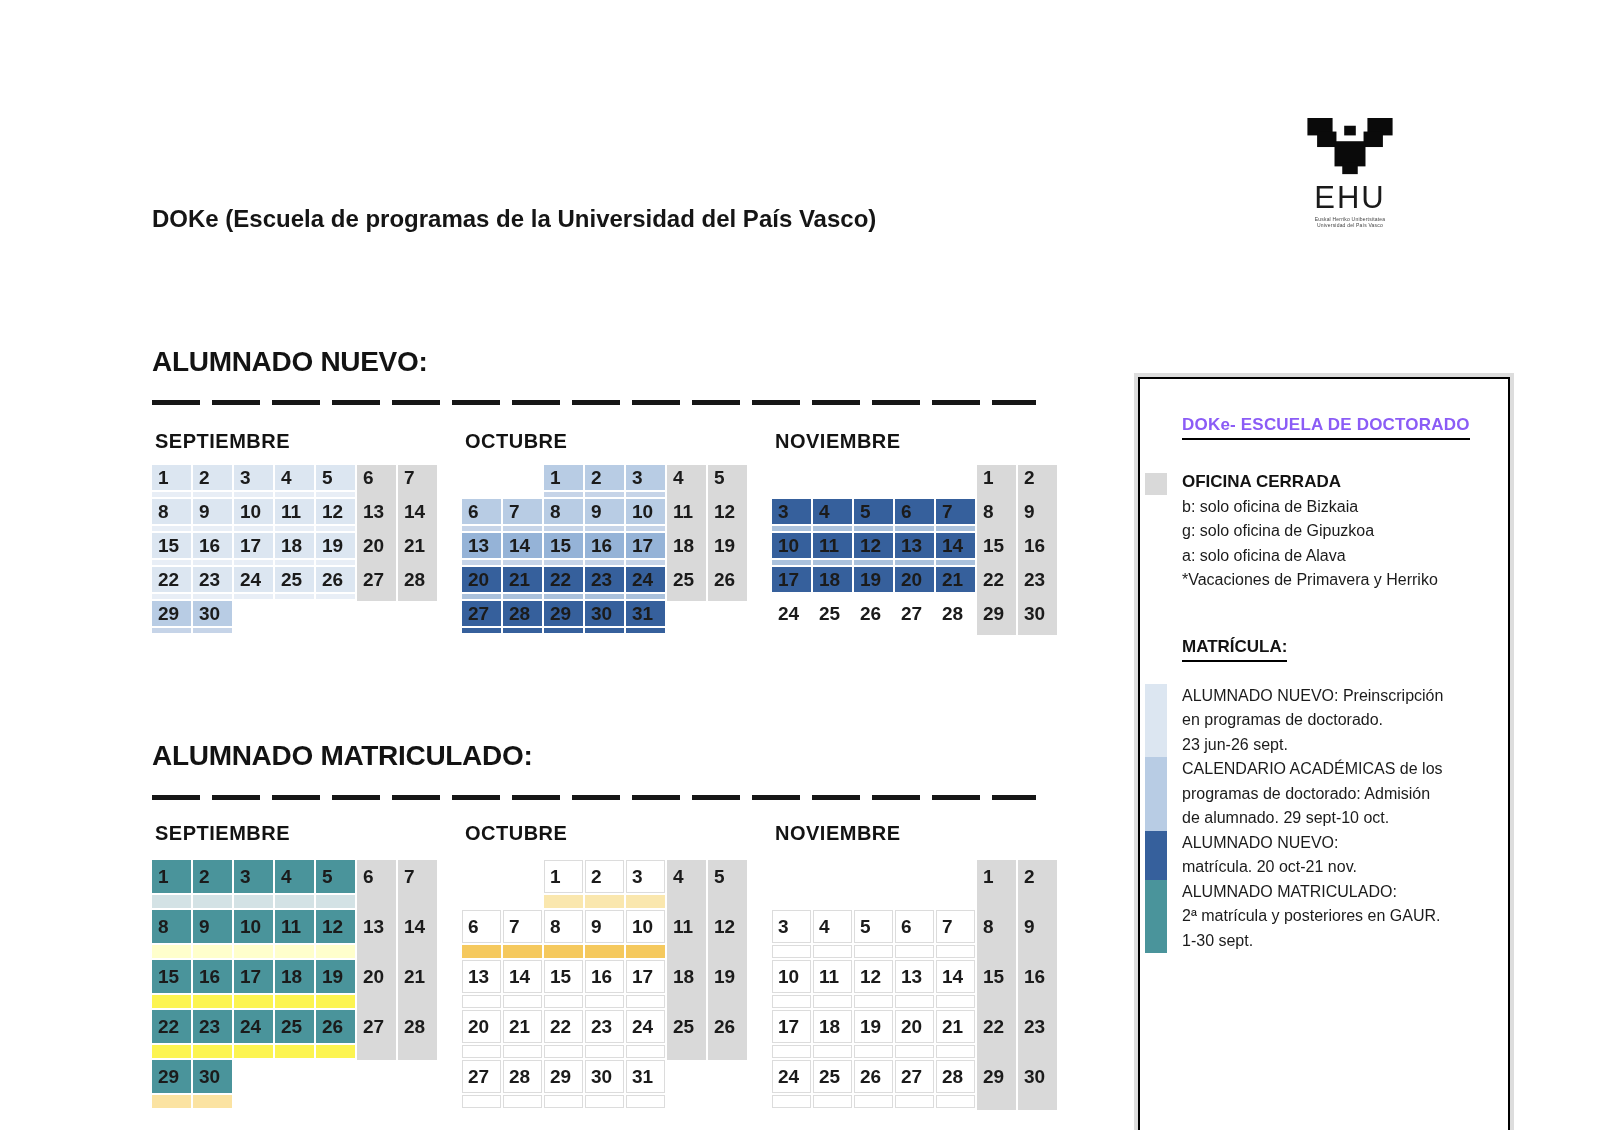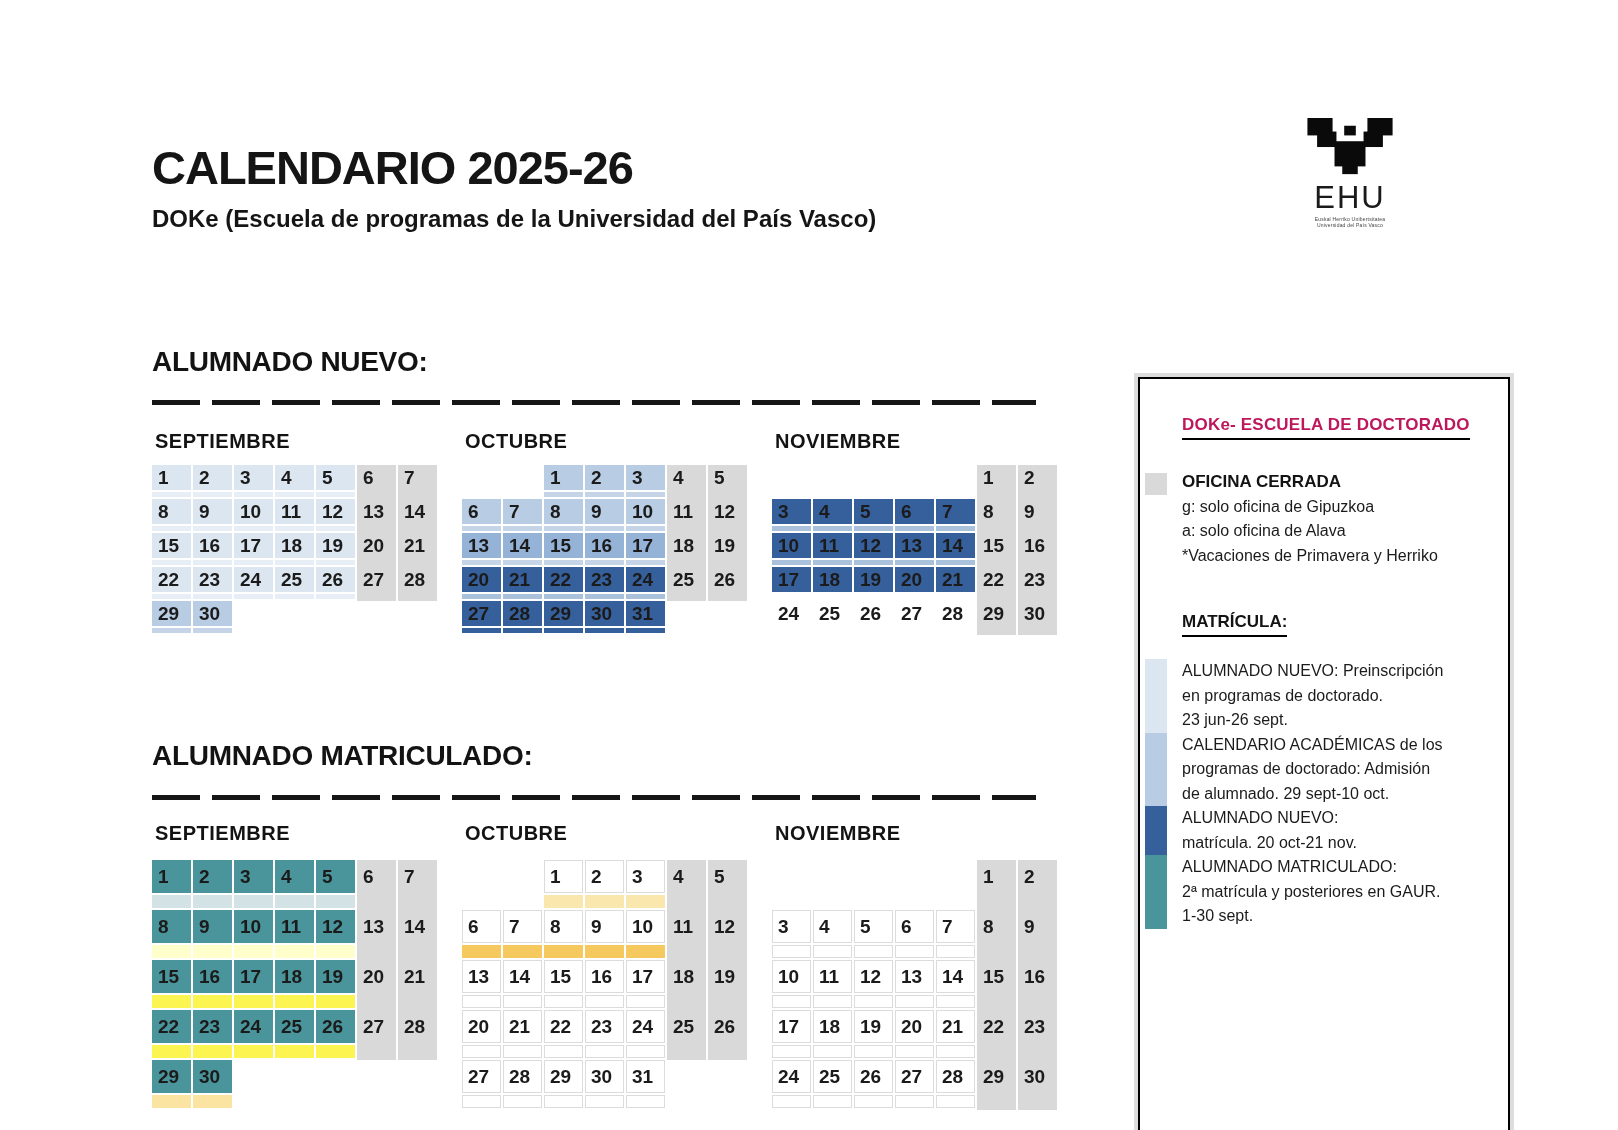--- a/index.html
+++ b/index.html
@@ -35,37 +35,36 @@
   .cell.day{font-size:19px;font-weight:700;color:#1b1b1b;display:flex;align-items:center;padding-left:6px;}
   .cell.gray{border-bottom-color:#d9d9d9;}
   .cell.whitecell{box-shadow:inset 0 0 0 1px #dcdcdc;}
   .cell.empty{background:transparent;}
 
   
   .legend-box{position:absolute;left:1138px;top:377px;width:372px;height:760px;background:#fff;
               border:2px solid #000;box-shadow:0 0 0 4px #dddddd;box-sizing:border-box;
               padding:36px 18px 0 42px;}
   .legend-title{display:inline-block;font-size:17px;font-weight:800;letter-spacing:.2px;
-                border-bottom:2px solid #000;padding-bottom:3px;color:#be185d;}
+                border-bottom:2px solid #000;padding-bottom:3px;color:#8b5cf6;}
   .office{position:relative;margin-top:30px;font-size:16px;line-height:24.5px;color:#1b1b1b;}
   .office-swatch{position:absolute;left:-37px;top:3px;width:22px;height:22px;}
   .office-heading{font-size:17px;font-weight:800;color:#131313;line-height:24.5px;}
   .matricula-heading{display:inline-block;margin-top:44px;font-size:17px;font-weight:800;
                      border-bottom:2px solid #000;padding-bottom:3px;color:#131313;}
   .legend-items{margin-top:22px;}
   .legend-item{display:flex;}
   .item-swatch{width:22px;flex:none;margin-left:-37px;margin-right:15px;}
   .item-lines{font-size:16px;line-height:24.5px;color:#1b1b1b;}
 </style>
 </head>
 <body>
 
 <div class="page">
 
-  <div class="doc-title">CALENDARIO 2025-26</div>
   <div class="doc-subtitle">DOKe (Escuela de programas de la Universidad del País Vasco)</div>
 
   <div class="logo">
     <svg width="88" height="60" viewBox="0 0 88 62" fill="#0a0a0a">
       <rect x="0" y="0" width="26" height="18"></rect>
       <rect x="10" y="14" width="20" height="16"></rect>
       <rect x="62" y="0" width="26" height="18"></rect>
       <rect x="58" y="14" width="20" height="16"></rect>
       <rect x="38" y="8" width="12" height="10"></rect>
       <rect x="28" y="24" width="32" height="26"></rect>
@@ -535,20 +534,21 @@
         </div>
       </div>
     </div>
 
   <div class="legend-box">
     <div class="legend-title">DOKe- ESCUELA DE DOCTORADO</div>
     <div class="office">
       <div class="office-swatch" title="OFICINA CERRADA" style="background: rgb(217, 217, 217);"></div>
       <div class="office-heading">OFICINA CERRADA</div>
       <div id="office-lines">
+          <div>b: solo oficina de Bizkaia</div>
           <div>g: solo oficina de Gipuzkoa</div>
           <div>a: solo oficina de Alava</div>
           <div>*Vacaciones de Primavera y Herriko</div>
         </div>
     </div>
     <div class="matricula-heading">MATRÍCULA:</div>
     <div class="legend-items" id="legend-items">
         <div class="legend-item">
           <div class="item-swatch" style="background: rgb(220, 230, 241);"></div>
           <div class="item-lines">

